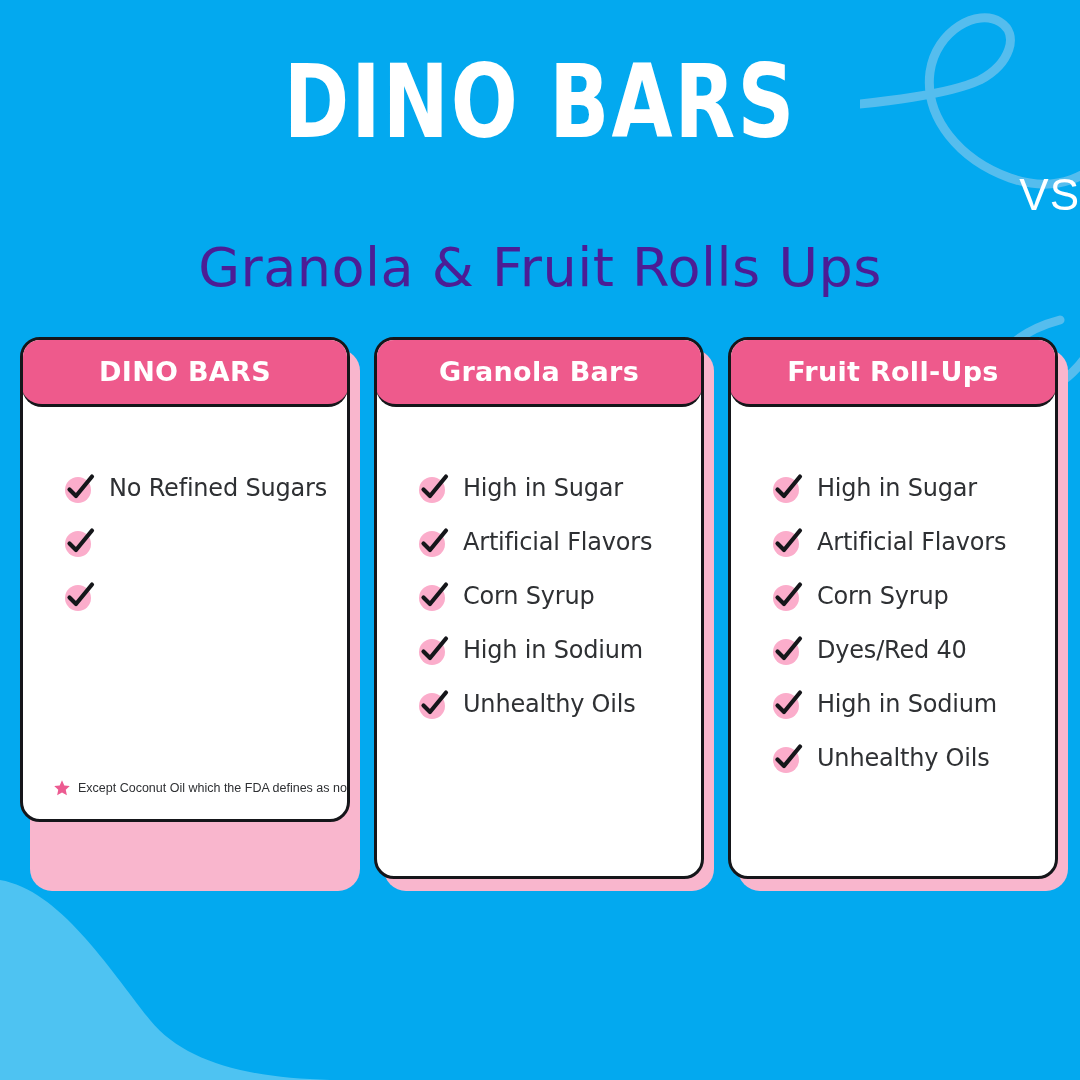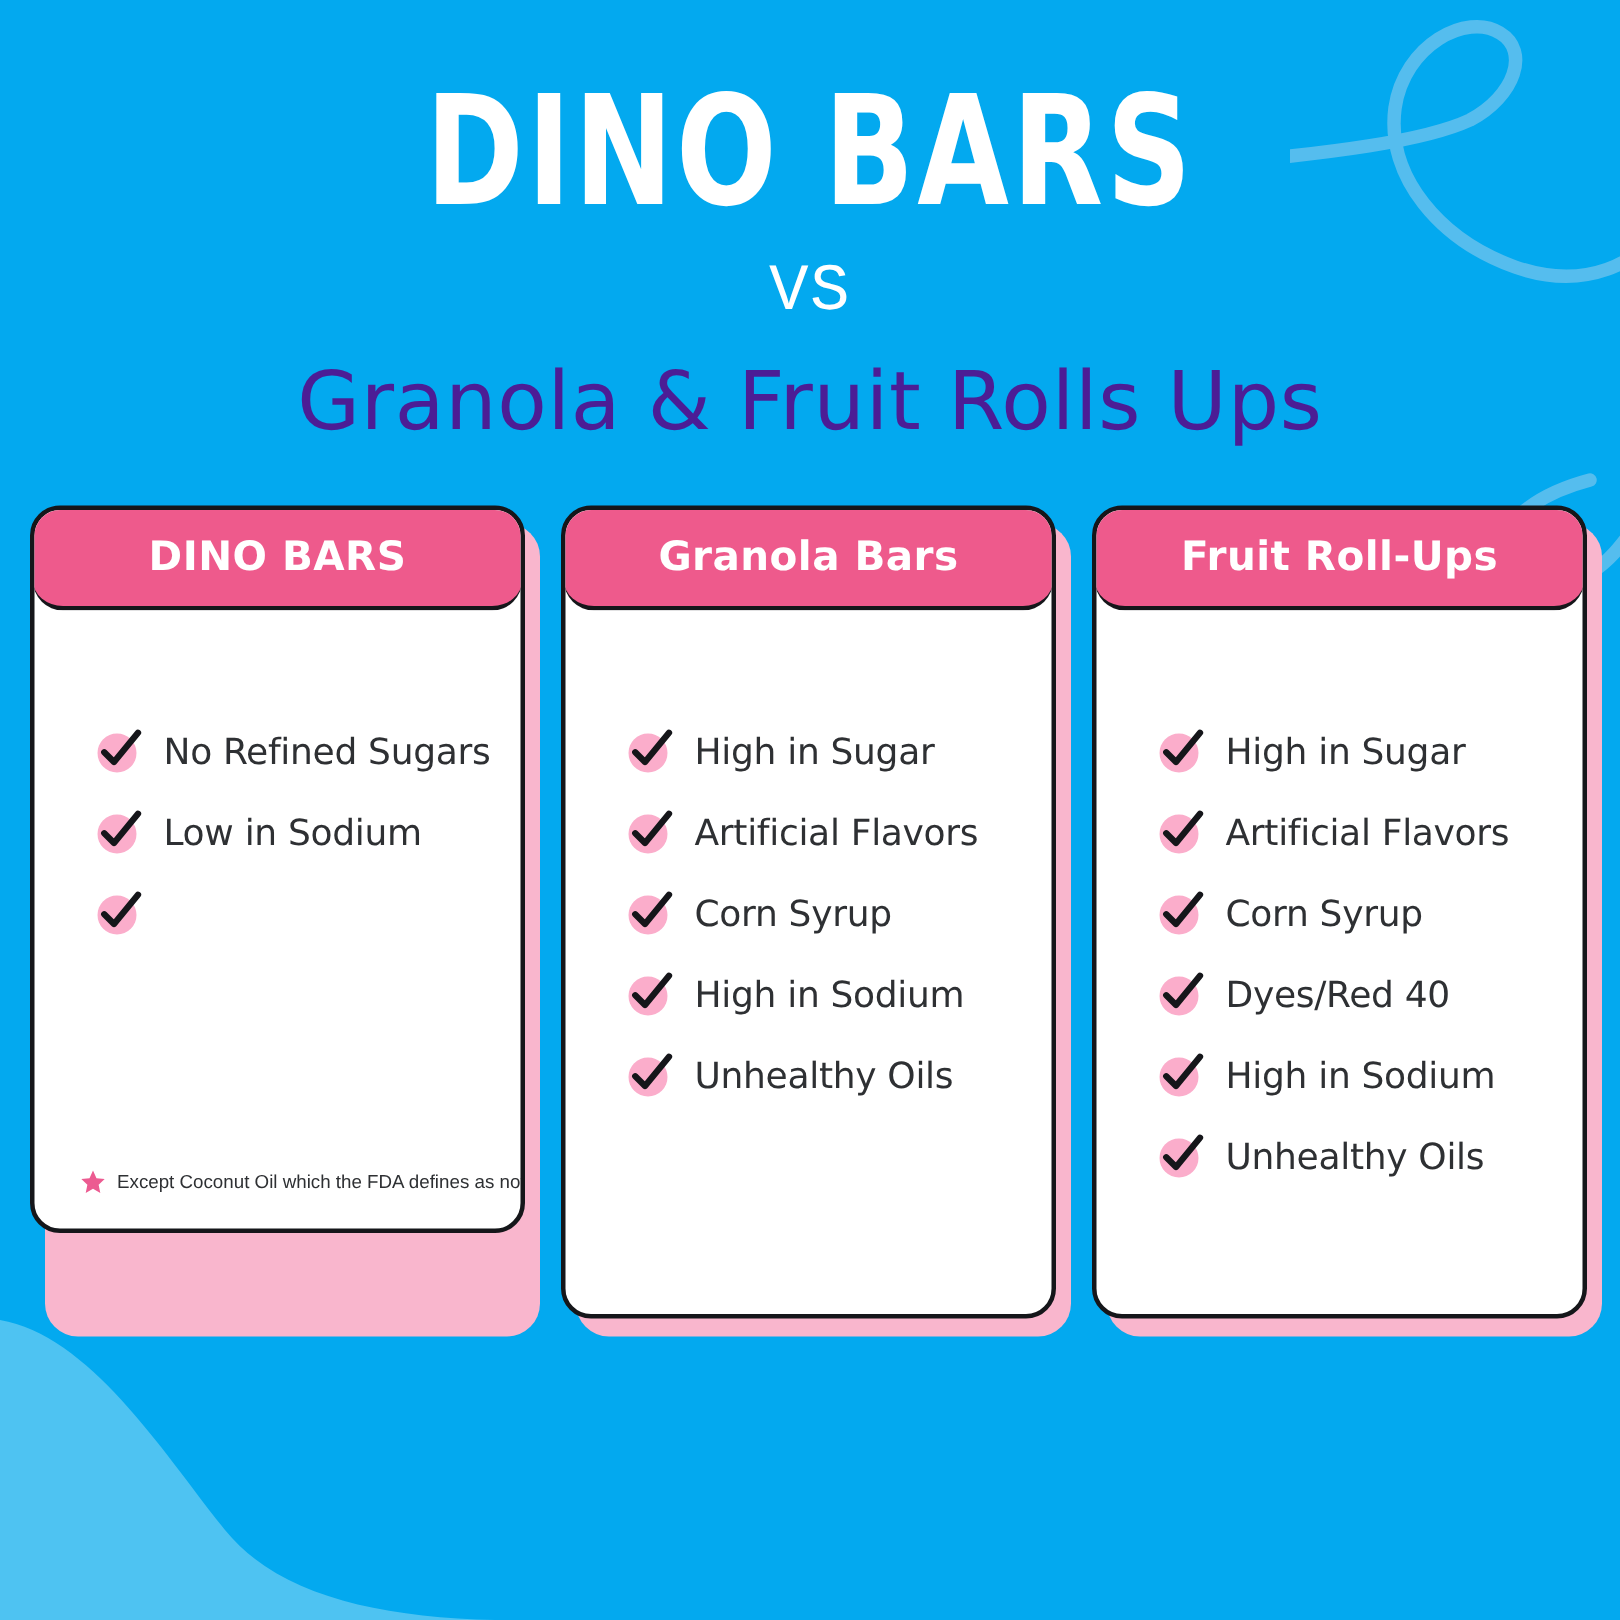--- a/index.html
+++ b/index.html
@@ -31,22 +31,23 @@
     letter-spacing:2px;
     font-family:"DejaVu Sans", sans-serif;
     transform:scaleY(1.18) scaleX(1.02);
     transform-origin:top center;
     font-stretch:condensed;
   }
   .title-vs {
     margin-top:34px;
     color:#ffffff;
     font-size:44px;
-    font-family:Liberation Mono, monospace;
+    font-family:Liberation Sans, sans-serif;
     letter-spacing:1px;
+    text-align:right;
   }
   .title-sub {
     margin-top:16px;
     color:#4c1d95;
     font-size:54px;
     font-family:"DejaVu Sans", sans-serif;
     letter-spacing:0.5px;
   }
 
   
@@ -105,21 +106,21 @@
     flex-direction:column;
   }
   .card-1 .card-inner { height:485px; }
   .card-2 .card-inner,
   .card-3 .card-inner { height:542px; }
 
   
   ul.feature-list { list-style:none; }
   li.feature-item {
     display:flex;
-    align-items:flex-end;
+    align-items:center;
     height:54px;
     padding-left:42px;
   }
   .check-icon {
     width:30px; height:30px;
     flex:0 0 30px;
     position:relative;
     margin-right:14px;
   }
   .check-icon .disc {
@@ -217,21 +218,20 @@
 
 
 
   <li class="feature-item">
     <span class="check-icon">
       <span class="disc"></span>
       <svg width="30" height="30" viewBox="0 0 30 30">
         <path d="M4.5,16.5 L11,23 L27,3.5" fill="none" stroke="#15161a" stroke-width="4.2" stroke-linecap="round" stroke-linejoin="round"></path>
       </svg>
     </span>
-    <span class="feature-label">Low in Sodium</span>
   </li>
 
   <li class="feature-item">
     <span class="check-icon">
       <span class="disc"></span>
       <svg width="30" height="30" viewBox="0 0 30 30">
         <path d="M4.5,16.5 L11,23 L27,3.5" fill="none" stroke="#15161a" stroke-width="4.2" stroke-linecap="round" stroke-linejoin="round"></path>
       </svg>
     </span>
   </li>

